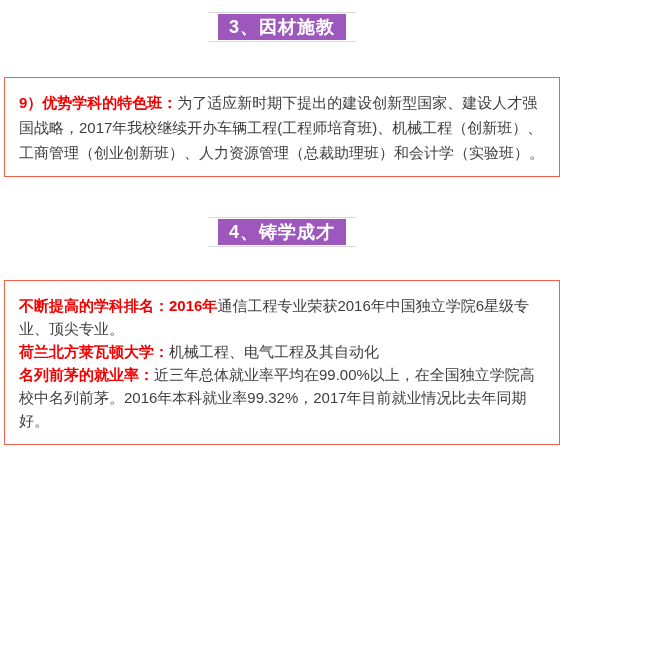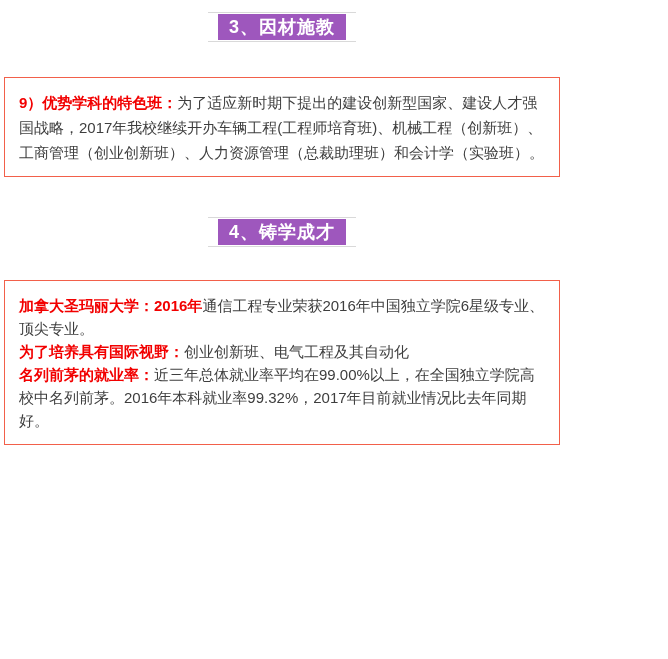--- a/index.html
+++ b/index.html
@@ -88,20 +88,20 @@
 
   </div>
 
   <div class="section-head second">
     <div class="head-wrap">
       <span class="badge">4、铸学成才</span>
     </div>
   </div>
 
   <div class="content-box tight">
-    <p><strong class="red-label">加拿大圣玛丽大学：2016年</strong><span>通信工程专业荣获2016年中国独立学院6星级专业、顶尖专业。</span></p>
+    <p><strong class="red-label">不断提高的学科排名：2016年</strong><span>通信工程专业荣获2016年中国独立学院6星级专业、顶尖专业。</span></p>
 
-    <p><strong class="red-label">为了培养具有国际视野：</strong><span>创业创新班、电气工程及其自动化</span></p>
+    <p><strong class="red-label">荷兰北方莱瓦顿大学：</strong><span>机械工程、电气工程及其自动化</span></p>
 
     <p><strong class="red-label">名列前茅的就业率：</strong><span>近三年总体就业率平均在99.00%以上，在全国独立学院高校中名列前茅。2016年本科就业率99.32%，2017年目前就业情况比去年同期好。</span></p>
   </div>
 
 </div>
 
 </body></html>

